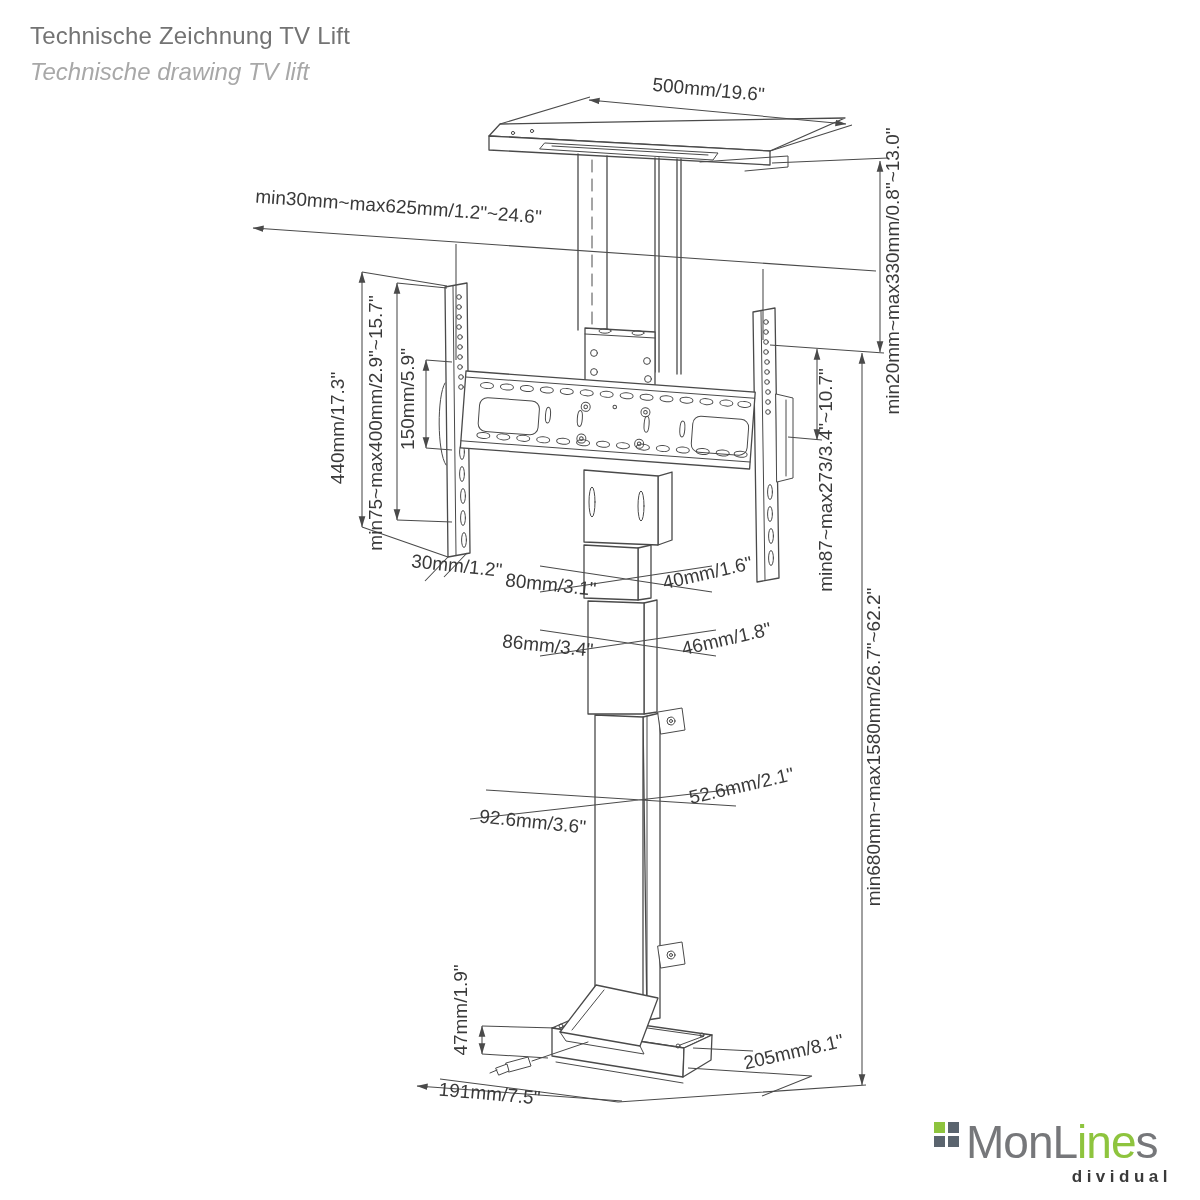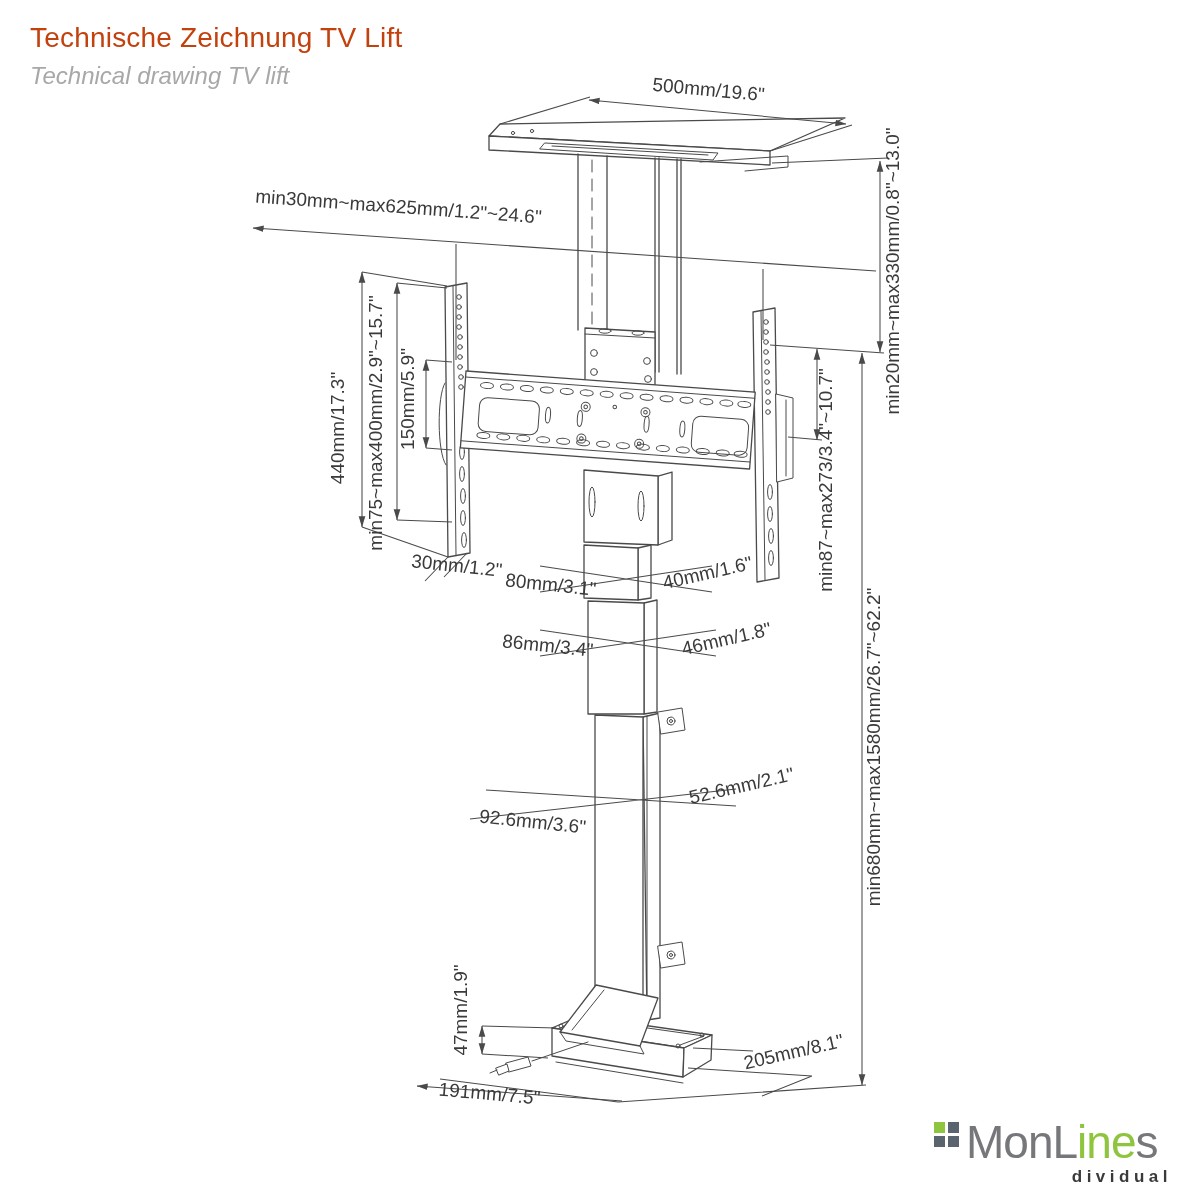--- a/index.html
+++ b/index.html
@@ -1,36 +1,36 @@
 <!DOCTYPE html>
 <html><head>
 <meta charset="utf-8">
 <style>
   html,body{margin:0;padding:0;background:#ffffff;}
   body{width:1200px;height:1200px;position:relative;font-family:"Liberation Sans",sans-serif;}
   .stage{position:absolute;inset:0;}
   .hdr{position:absolute;left:30px;top:22px;}
-  .hdr .t{font-size:28px;font-weight:500;color:#c2410c;letter-spacing:.2px;}
+  .hdr .t{font-size:24px;font-weight:500;color:#737373;letter-spacing:.2px;}
   .hdr .s{font-size:24px;font-style:italic;color:#a8a8a8;margin-top:8px;font-weight:500;}
   svg text{font-family:"Liberation Sans",sans-serif;font-size:19px;fill:#3a3a3a;}
   svg .struct{stroke:#4a4a4a;fill:none;stroke-width:1.3;stroke-linejoin:round;stroke-linecap:round;}
   svg .fillw{fill:#ffffff;}
   svg .thin{stroke-width:1;}
   svg .dim{stroke:#4a4a4a;fill:none;stroke-width:1.05;}
   .logo-brand{font-size:46px;font-weight:500;letter-spacing:-1px;}
   .logo-tag{font-size:17px;font-weight:600;letter-spacing:4.5px;}
 </style>
 </head>
 <body>
 
 <div class="stage">
 
   <div class="hdr">
     <div class="t">Technische Zeichnung TV Lift</div>
-    <div class="s">Technical drawing TV lift</div>
+    <div class="s">Technische drawing TV lift</div>
   </div>
 
   <svg width="1200" height="1200" viewBox="0 0 1200 1200">
     <defs>
       <marker id="arr" viewBox="0 0 10 10" refX="9.2" refY="5" markerWidth="11" markerHeight="11" orient="auto-start-reverse">
         <path d="M0,2.1 L9.5,5 L0,7.9 Z" fill="#4a4a4a"></path>
       </marker>
     </defs>
 
     <g>

